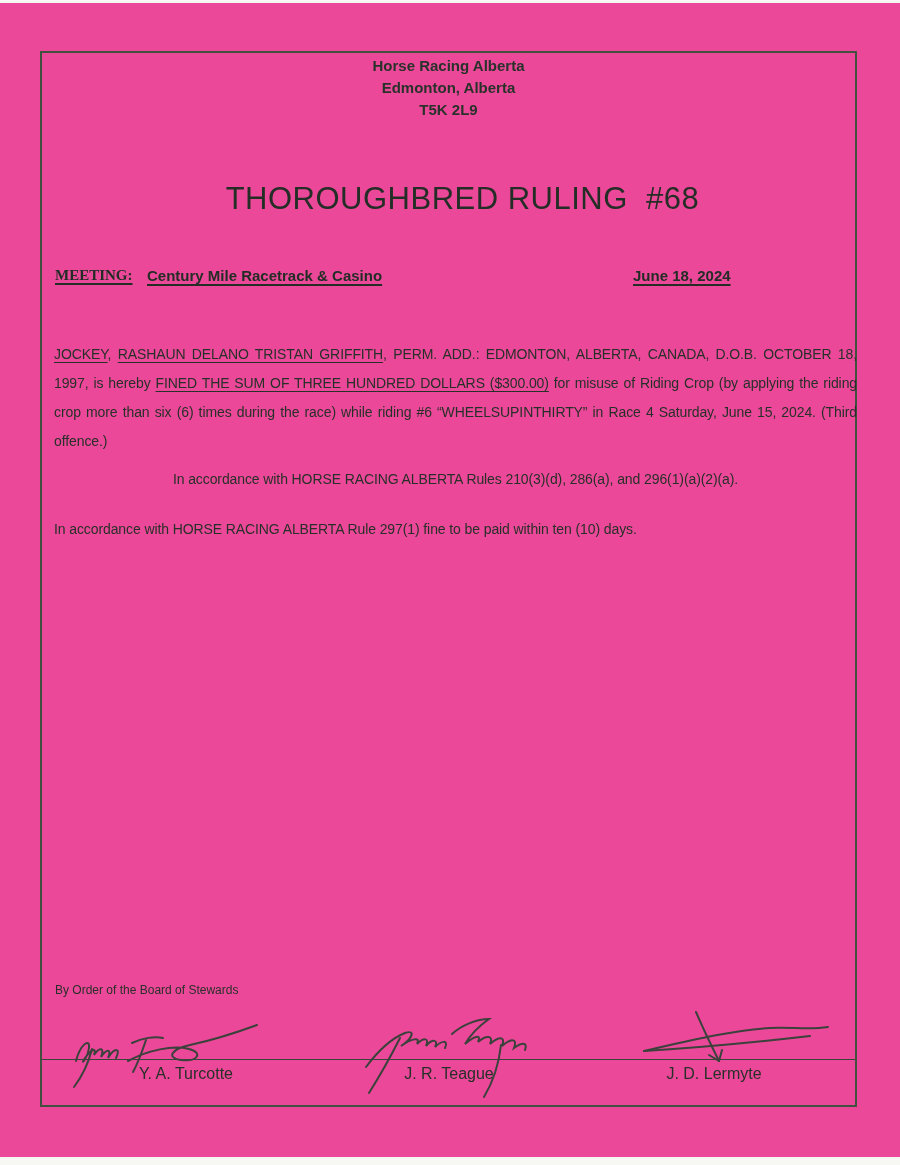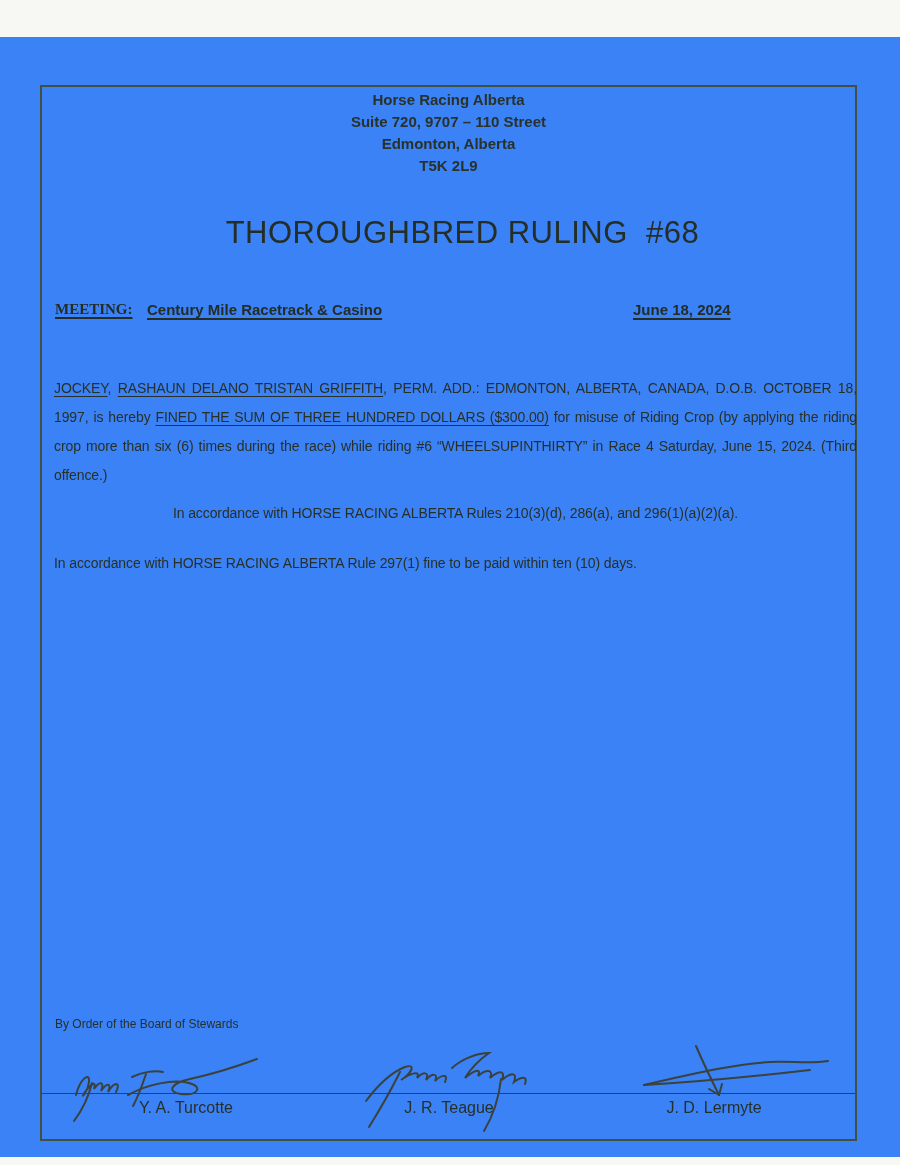--- a/index.html
+++ b/index.html
@@ -5,22 +5,21 @@
   * { margin: 0; padding: 0; box-sizing: border-box; }
   html, body { width: 900px; height: 1165px; overflow: hidden; }
   body {
     font-family: "Liberation Sans", sans-serif;
     background: #f7f7f4;
     position: relative;
   }
   .paper {
     position: absolute;
     left: 0; right: 0; top: 3px; bottom: 8px;
-    background: #3b82f6;
-    margin-top: 34px;
+    background: #ec4899;
   }
   .ruling-box {
     position: absolute;
     left: 40px; top: 48px;
     width: 817px; height: 1056px;
     border: 2px solid #42503f;
     color: #2b332b;
   }
   .letterhead {
     position: absolute;
@@ -108,21 +107,20 @@
   .sig-lermyte  { left: 596px; top: 956px; }
 </style>
 </head>
 <body>
 
 <div class="paper">
   <div class="ruling-box">
 
     <div class="letterhead">
       <div>Horse Racing Alberta</div>
-      <div>Suite 720, 9707 – 110 Street</div>
       <div>Edmonton, Alberta</div>
       <div>T5K 2L9</div>
     </div>
 
     <div class="ruling-title">THOROUGHBRED RULING  #68</div>
 
     <div class="meeting-row">
       <span class="meeting-label u-line">MEETING:</span>
       <span class="meeting-venue u-line">Century Mile Racetrack &amp; Casino</span>
       <span class="meeting-date u-line">June 18, 2024</span>

